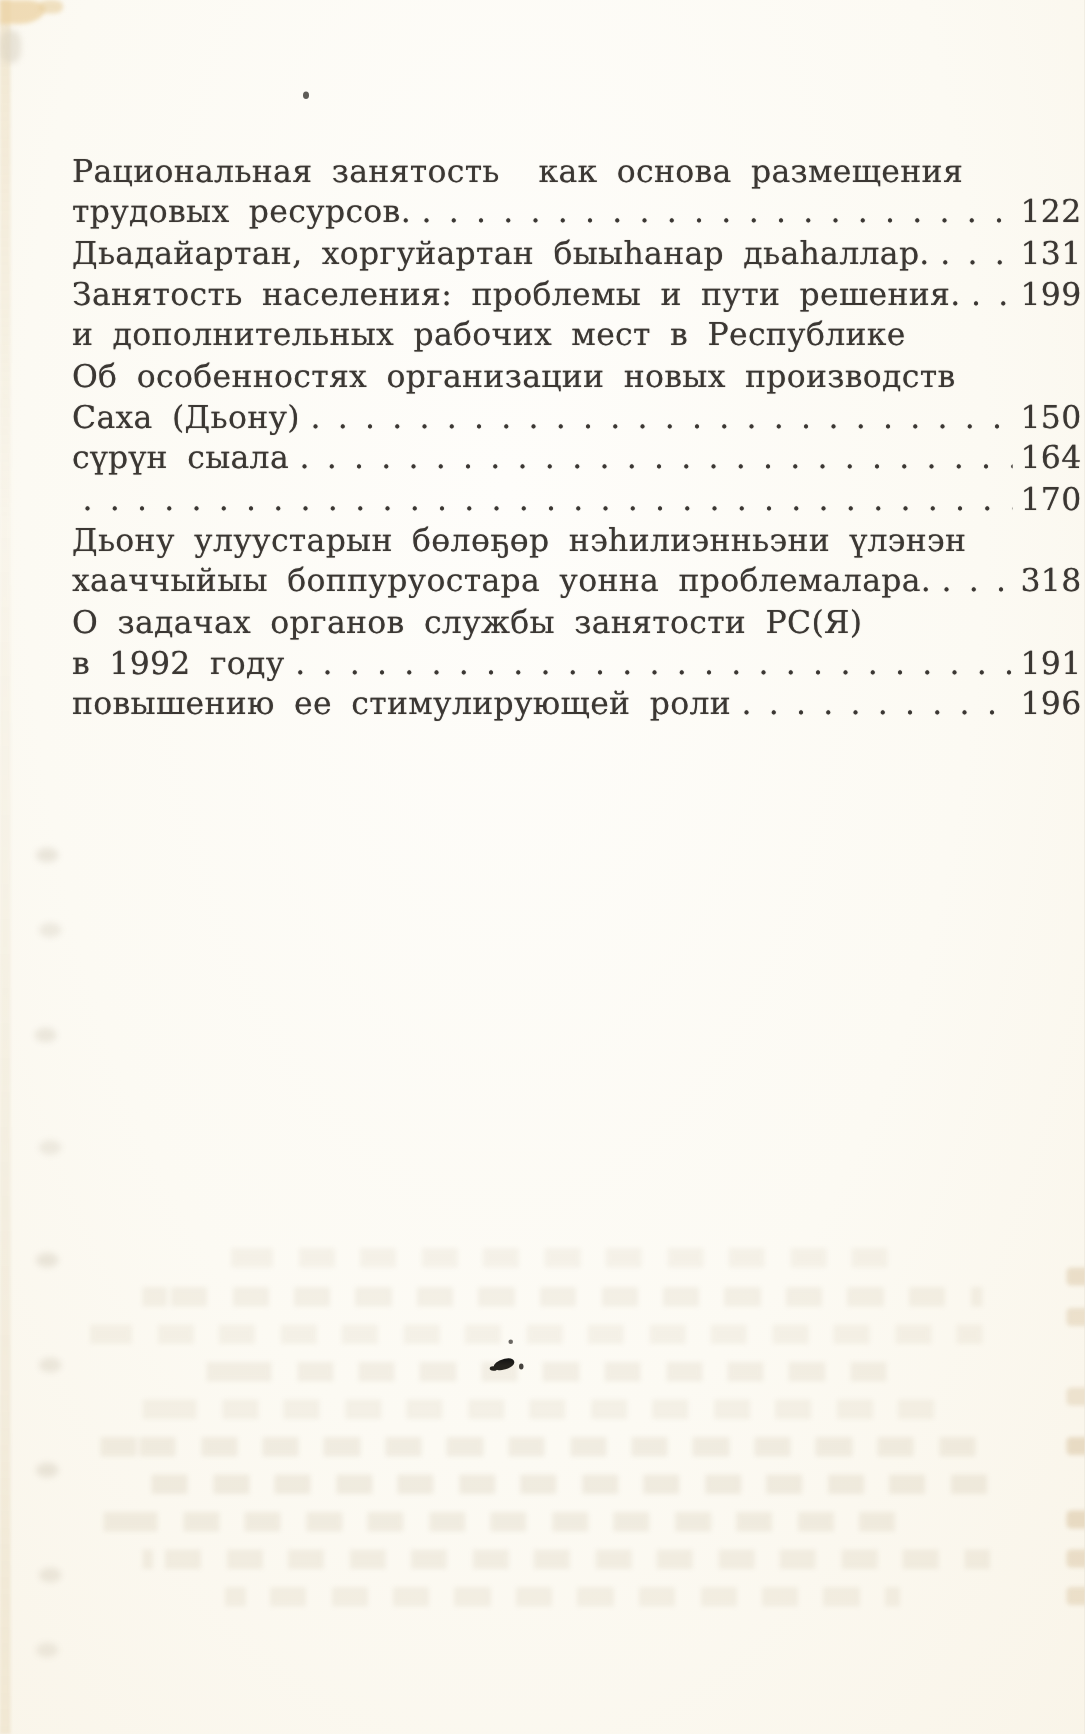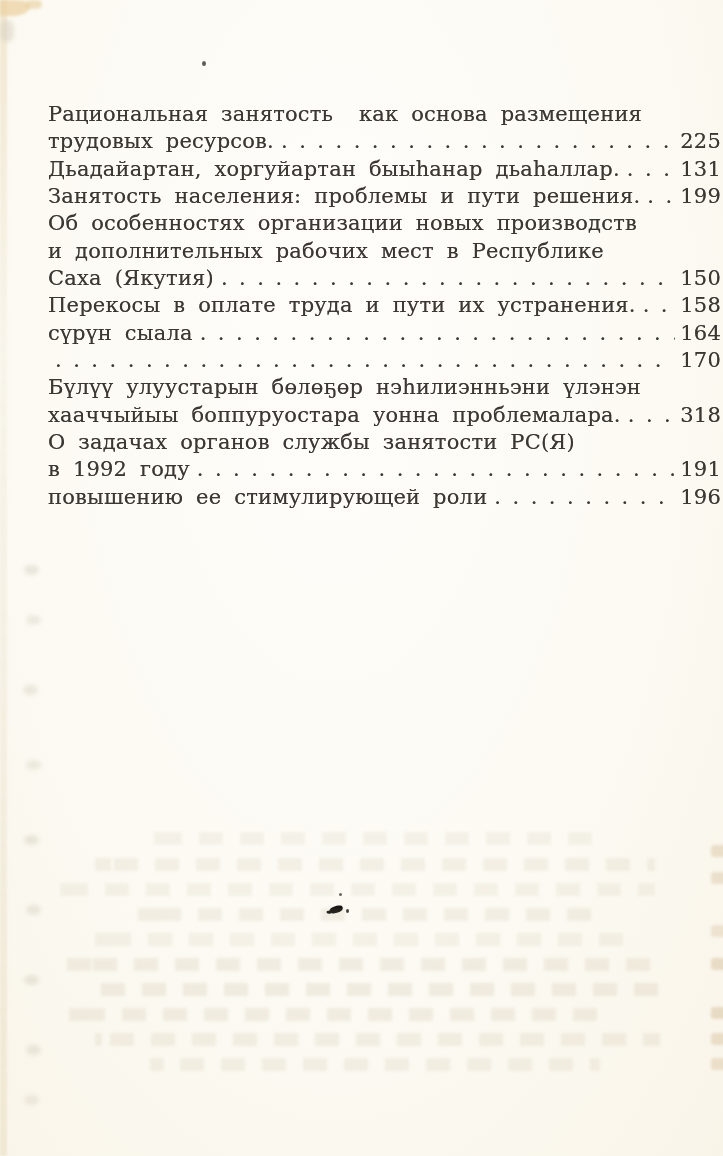--- a/index.html
+++ b/index.html
@@ -62,30 +62,29 @@
   .smudge { position:absolute; width:15px; height:10px; filter:blur(2.2px);
     background:rgba(150,135,105,.35); border-radius:50%; pointer-events:none; }
 </style>
 </head>
 <body>
 
 <div class="page">
 
   <div class="toc">
       <div class="line">Рациональная занятость  как основа размещения</div>
-      <div class="line row"><span class="t">трудовых ресурсов.</span><span class="dots">........................................</span><span class="num">225</span></div>
+      <div class="line row"><span class="t">трудовых ресурсов.</span><span class="dots">........................................</span><span class="num">122</span></div>
       <div class="line row"><span class="t">Дьадайартан, хоргуйартан быыһанар дьаһаллар.</span><span class="dots">........................................</span><span class="num">131</span></div>
       <div class="line row"><span class="t">Занятость населения: проблемы и пути решения.</span><span class="dots">........................................</span><span class="num">199</span></div>
+      <div class="line">и дополнительных рабочих мест в Республике</div>
       <div class="line">Об особенностях организации новых производств</div>
-      <div class="line">и дополнительных рабочих мест в Республике</div>
-      <div class="line row"><span class="t">Саха (Якутия)</span><span class="dots">........................................</span><span class="num">150</span></div>
-      <div class="line row"><span class="t">Перекосы в оплате труда и пути их устранения.</span><span class="dots">........................................</span><span class="num">158</span></div>
+      <div class="line row"><span class="t">Саха (Дьону)</span><span class="dots">........................................</span><span class="num">150</span></div>
       <div class="line row"><span class="t">сүрүн сыала</span><span class="dots">........................................</span><span class="num">164</span></div>
       <div class="line row"><span class="dots">........................................</span><span class="num">170</span></div>
-      <div class="line">Бүлүү улуустарын бөлөҕөр нэһилиэнньэни үлэнэн</div>
+      <div class="line">Дьону улуустарын бөлөҕөр нэһилиэнньэни үлэнэн</div>
       <div class="line row"><span class="t">хааччыйыы боппуруостара уонна проблемалара.</span><span class="dots">........................................</span><span class="num">318</span></div>
       <div class="line">О задачах органов службы занятости РС(Я)</div>
       <div class="line row"><span class="t">в 1992 году</span><span class="dots">........................................</span><span class="num">191</span></div>
       <div class="line row"><span class="t">повышению ее стимулирующей роли</span><span class="dots">........................................</span><span class="num">196</span></div>
     </div>
 
   <div class="artifact edge-left"></div>
   <div class="artifact edge-right"></div>
   <div class="artifact corner-stain1"></div>
   <div class="artifact corner-stain2"></div>

